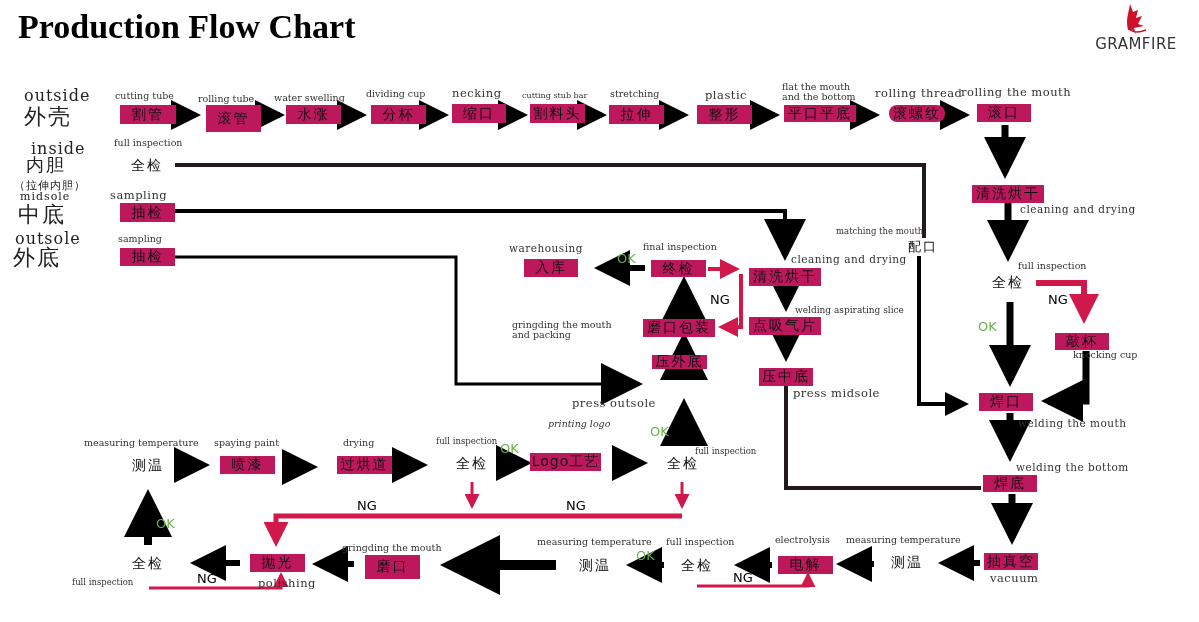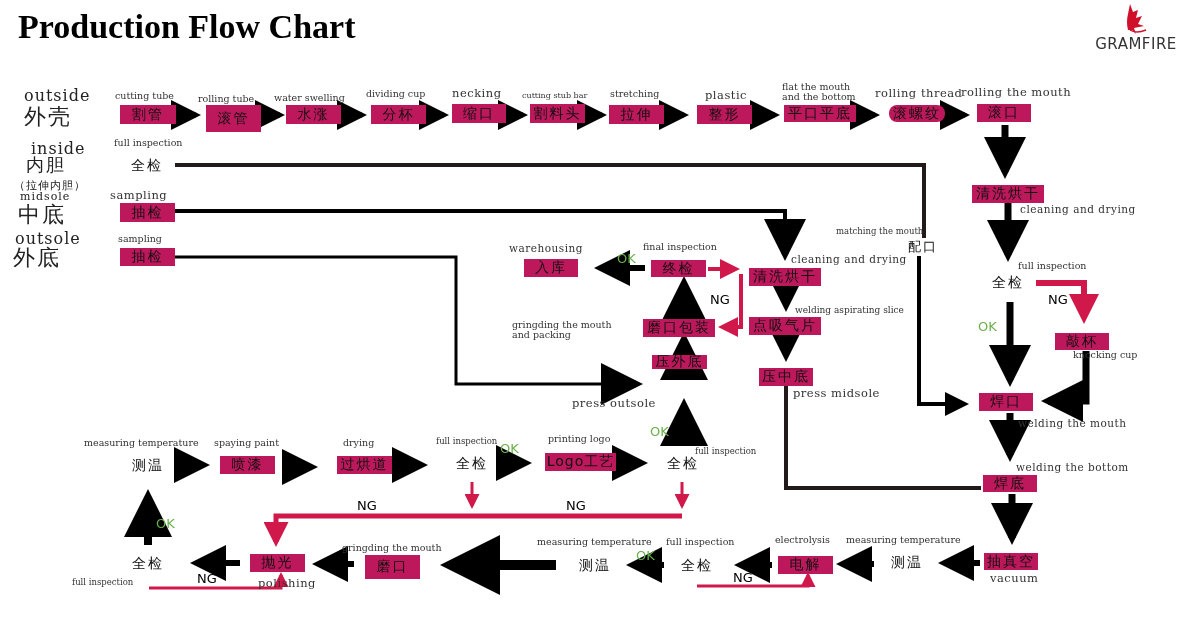--- a/index.html
+++ b/index.html
@@ -199,22 +199,22 @@
 
   <div class="lbl" style="left:84px;top:438px;">measuring temperature</div>
   <div class="diamond" style="left:121px;top:449px;width:54px;height:33px;">测温</div>
   <div class="lbl" style="left:214px;top:438px;">spaying paint</div>
   <div class="box" style="left:220px;top:456px;width:55px;height:18px;">喷漆</div>
   <div class="lbl" style="left:343px;top:438px;">drying</div>
   <div class="box" style="left:337px;top:456px;width:55px;height:18px;">过烘道</div>
   <div class="lbl" style="left:436px;top:436px;font-size:8.5px;">full inspection</div>
   <div class="diamond" style="left:445px;top:447px;width:54px;height:33px;">全检</div>
   <div class="ok" style="left:500px;top:441px;">OK</div>
-  <div class="lbl" style="left:548px;top:434px;">printing logo</div>
-  <div class="box" style="left:545px;top:453px;width:71px;height:18px;letter-spacing:1px;text-align:right;">Logo工艺</div>
+  <div class="lbl" style="left:548px;top:419px;font-style:italic;">printing logo</div>
+  <div class="box" style="left:530px;top:453px;width:71px;height:18px;letter-spacing:1px;text-align:right;">Logo工艺</div>
   <div class="ok" style="left:650px;top:424px;">OK</div>
   <div class="lbl" style="left:695px;top:446px;font-size:8.5px;">full inspection</div>
   <div class="diamond" style="left:656px;top:447px;width:54px;height:33px;">全检</div>
   <div class="ng" style="left:357px;top:498px;">NG</div>
   <div class="ng" style="left:566px;top:498px;">NG</div>
 
   <div class="ok" style="left:156px;top:516px;">OK</div>
   <div class="diamond" style="left:121px;top:548px;width:54px;height:32px;">全检</div>
   <div class="lbl" style="left:72px;top:577px;font-size:8.5px;">full inspection</div>
   <div class="ng" style="left:197px;top:571px;">NG</div>

